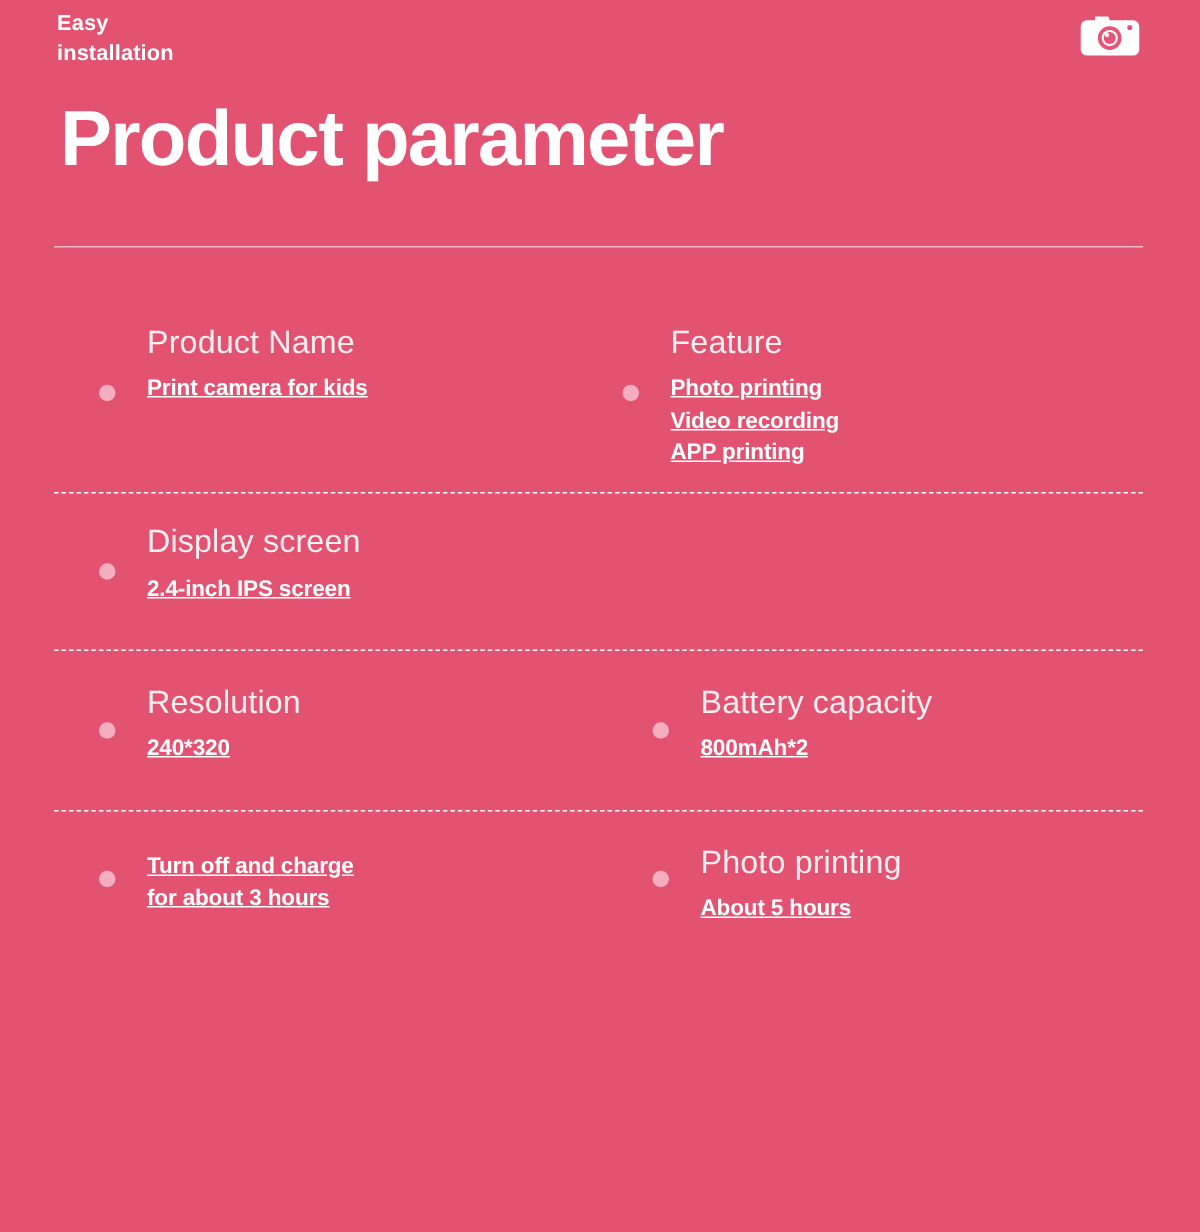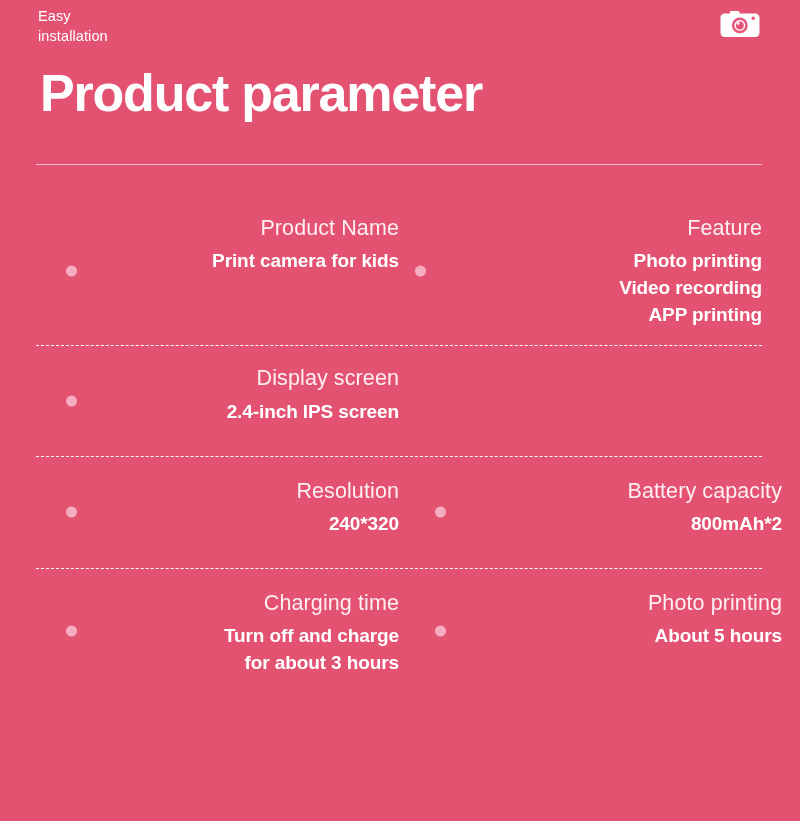--- a/index.html
+++ b/index.html
@@ -11,21 +11,21 @@
     overflow:hidden;
     position:relative;
   }
 
   
   .badge {
     position:absolute;
     left:38px; top:7px;
     color:#ffffff;
     font-size:14.5px;
-    font-weight:normal;
+    font-weight:bold;
     line-height:1.35;
     letter-spacing:.1px;
     white-space:pre-line;
   }
 
   .camera-icon {
     position:absolute;
     right:37px; top:7px;
     width:46px; height:34px;
   }
@@ -51,21 +51,20 @@
   
   .spec-table {
     position:absolute;
     left:36px; top:196px;
     width:726px;
   }
 
   .spec-row {
     display:flex;
     position:relative;
-    text-align:right;
   }
 
   .spec-row + .spec-row { border-top:1px dashed #ffffff;gap:20px; }
 
   .spec-cell {
     position:relative;
     padding:16px 0 16px 62px;
     flex:0 0 50%;
     max-width:50%;
   }
@@ -85,26 +84,27 @@
     color:#fdeef2;
     font-size:21.5px;
     font-weight:normal;
     line-height:1.32;
     letter-spacing:.1px;
     white-space:nowrap;
   }
 
   .spec-value {
     color:#ffffff;
-    font-size:19px;
+    font-size:15px;
     font-weight:bold;
     line-height:1.42;
     letter-spacing:-.1px;
     margin-top:6px;
     white-space:pre-line;
+    text-decoration:underline;
   }
 
   
   .row-0 .spec-cell { padding-top:18px; padding-bottom:16px; }
   .row-1 .spec-cell { padding-top:18px; padding-bottom:30px; }
   .row-2 .spec-cell { padding-top:20px; padding-bottom:30px; }
   .row-3 .spec-cell { padding-top:20px; padding-bottom:16px; }
 </style>
 </head>
 <body>
@@ -161,21 +161,20 @@
     <div class="spec-cell right">
       <span class="bullet"></span>
       <div class="spec-label">Battery capacity</div>
       <div class="spec-value">800mAh*2</div>
     </div>
   </div>
 
   <div class="spec-row row-3">
     <div class="spec-cell left">
       <span class="bullet"></span>
-      <div class="spec-label">Charging time</div>
       <div class="spec-value">Turn off and charge
 for about 3 hours</div>
     </div>
     <div class="spec-cell right">
       <span class="bullet"></span>
       <div class="spec-label">Photo printing</div>
       <div class="spec-value">About 5 hours</div>
     </div>
   </div>
 

